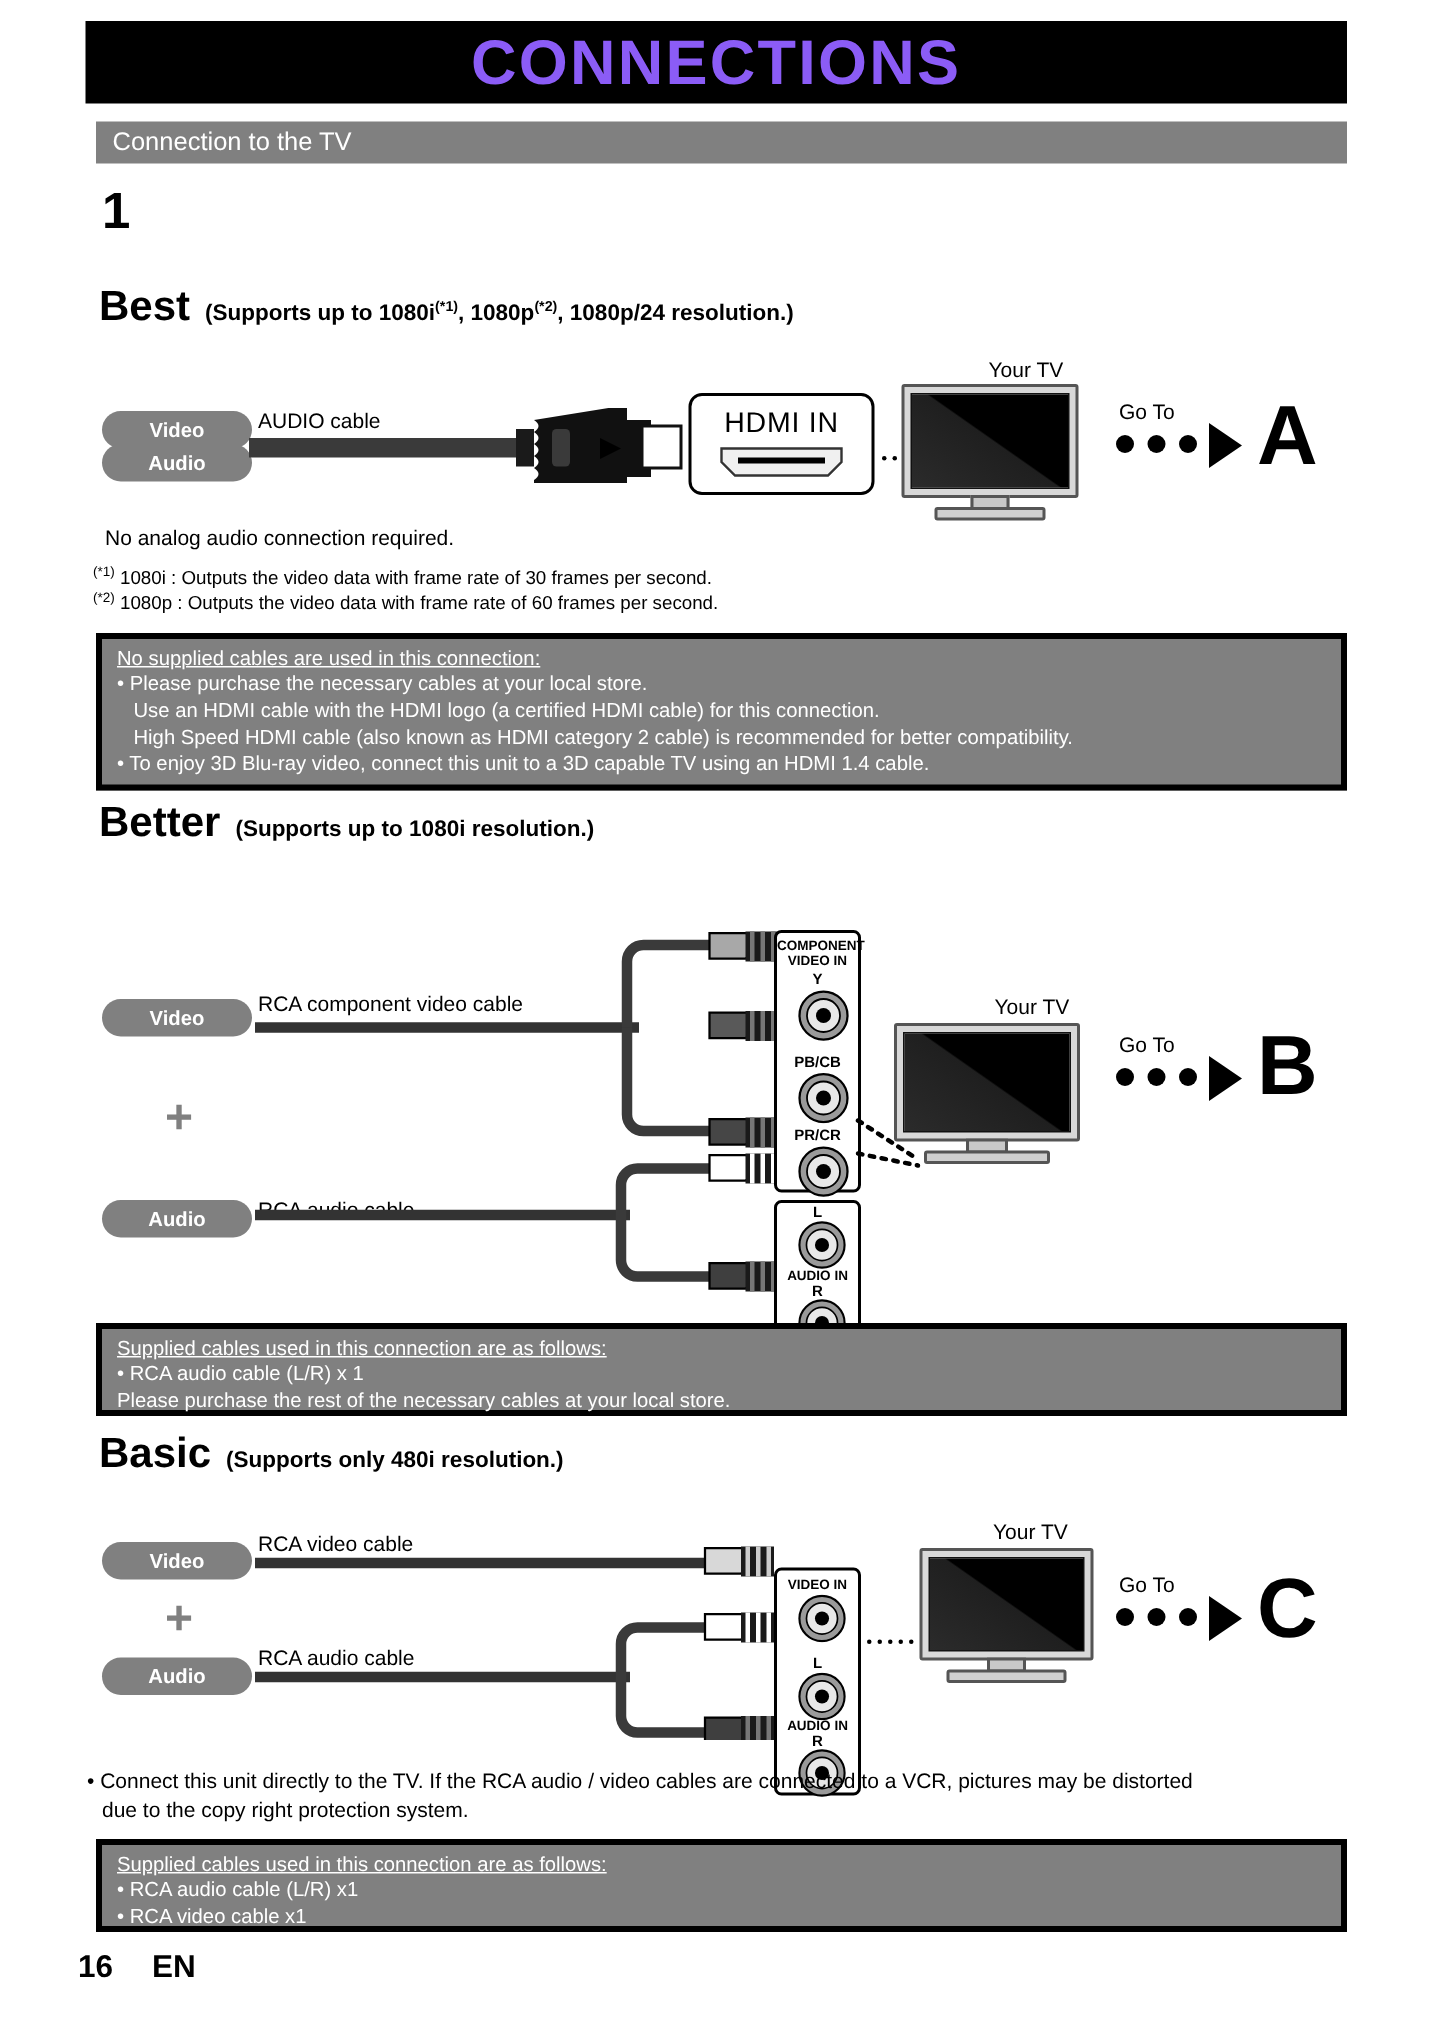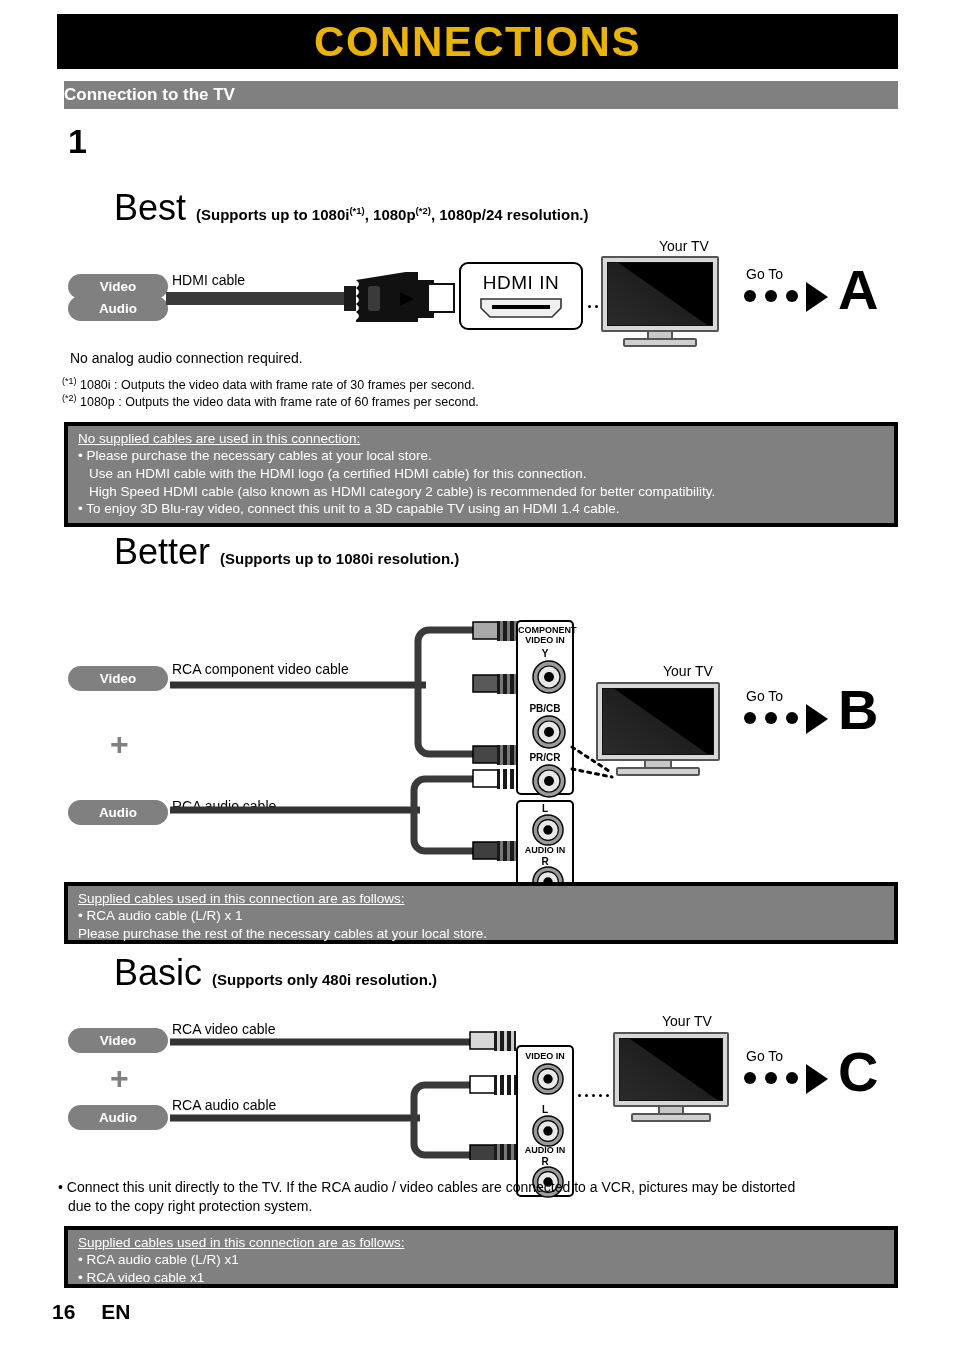--- a/index.html
+++ b/index.html
@@ -8,49 +8,49 @@
     background: #ffffff;
     font-family: "Liberation Sans", sans-serif;
     color: #000;
     overflow: hidden;
   }
   .page { position: relative; width: 954px; height: 1348px; }
 
   
   .title-banner {
     position: absolute; left: 57px; top: 14px; width: 841px; height: 55px;
-    background: #000; color: #eab308;
+    background: #000; color: #8b5cf6;
     display: flex; align-items: center; justify-content: center;
   }
   .title-banner .t {
     font-size: 42px; font-weight: bold; letter-spacing: 1.5px;
     line-height: 1;
   }
 
   
   .section-bar {
     position: absolute; left: 64px; top: 81px; width: 834px; height: 28px;
     background: #808080; color: #fff;
     display: flex; align-items: center;
   }
-  .section-bar .t { font-size: 17px; font-weight: bold; }
+  .section-bar .t { font-size: 17px; font-weight: normal; padding-left: 11px; }
 
   
   .step-num {
     position: absolute; left: 68px; top: 124px;
     font-size: 34px; font-weight: bold; line-height: 1;
   }
   .step-text {
     position: absolute; left: 137px; top: 128px; width: 680px;
     font-size: 14.5px; font-weight: bold; line-height: 1.35;
   }
 
   
   .tier { position: absolute; display: flex; align-items: baseline; }
-  .tier .word { font-size: 36px; font-weight: normal; line-height: 1; margin-left: 48px; }
+  .tier .word { font-size: 28px; font-weight: bold; line-height: 1; }
   .tier .sub { font-size: 15px; font-weight: bold; margin-left: 10px; }
   .tier .sub sup { font-size: 9.5px; vertical-align: super; }
 
   #tier-best   { left: 66px; top: 190px; }
   #tier-better { left: 66px; top: 534px; }
   #tier-basic  { left: 66px; top: 955px; }
 
   
   .pill {
     background: #808080; color: #fff; border-radius: 14px;
@@ -185,21 +185,21 @@
   <div class="tier" id="tier-best">
     <span class="word">Best</span>
     <span class="sub"><span>(Supports up to 1080i</span><sup>(*1)</sup><span>, 1080p</span><sup>(*2)</sup><span>, 1080p/24 resolution.)</span></span>
   </div>
 
   <div class="lbl" style="left:659px; top:238px;">Your TV</div>
 
   <div class="pill" style="left:68px; top:274px; width:100px; height:25px;">Video</div>
   <div class="pill" style="left:68px; top:296px; width:100px; height:25px;">Audio</div>
 
-  <div class="lbl" style="left:172px; top:272px;">HDMI cable</div>
+  <div class="lbl" style="left:172px; top:272px;">AUDIO cable</div>
 
   <svg style="position:absolute; left:166px; top:272px;" width="290" height="60" viewBox="0 0 290 60">
     <rect x="0" y="20" width="186" height="13" fill="#3a3a3a"></rect>
     <rect x="178" y="14" width="12" height="25" fill="#1a1a1a"></rect>
     <path d="M190 8 q6 4 0 8 q6 4 0 8 q6 4 0 8 q6 4 0 8 q6 4 0 8 l0 2 l62 0 l0 -52 z" fill="#111"></path>
     <rect x="250" y="8" width="18" height="38" fill="#111"></rect>
     <rect x="262" y="12" width="26" height="28" fill="#fff" stroke="#111" stroke-width="2"></rect>
     <rect x="202" y="14" width="12" height="25" rx="3" fill="#3a3a3a"></rect>
     <path d="M234 20 l14 7 l-14 7 z" fill="#000"></path>
   </svg>

